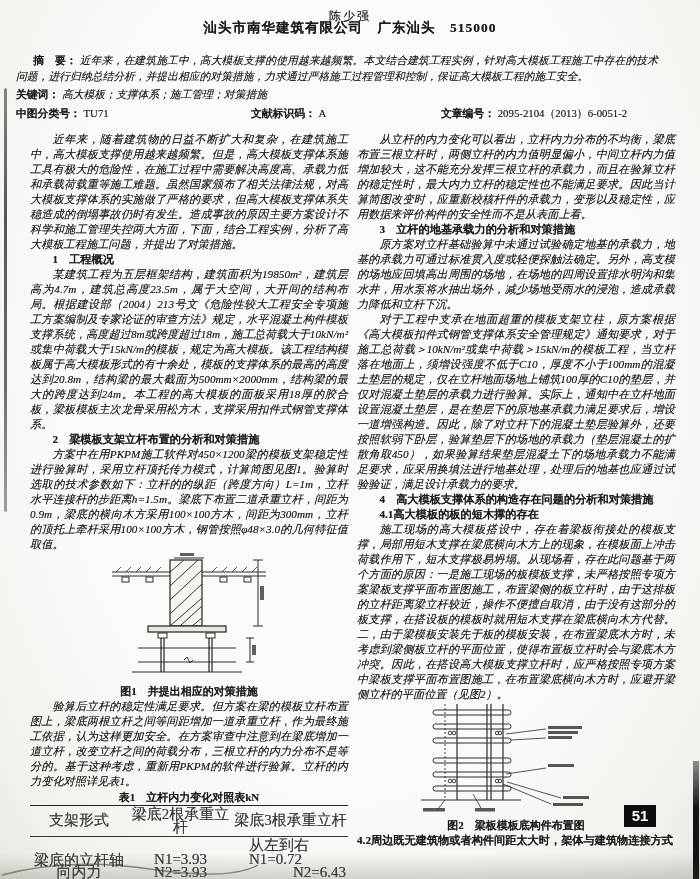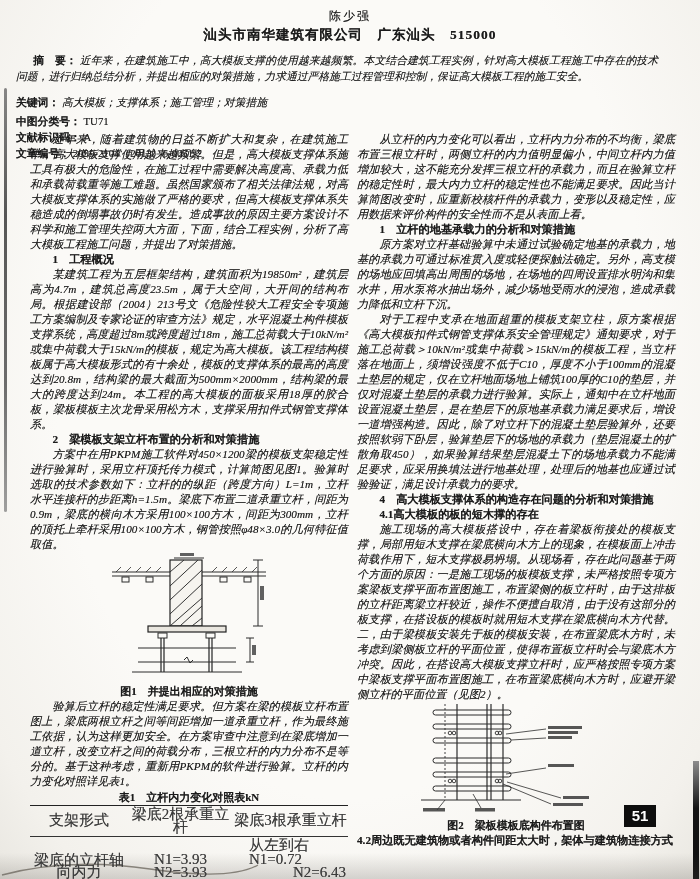--- a/index.html
+++ b/index.html
@@ -32,35 +32,35 @@
     background:linear-gradient(rgba(0,0,0,0),rgba(80,75,68,.22));
   }
   .curl-svg{position:absolute;left:0;bottom:0;}
   
   .author{
     position:absolute;top:8px;left:0;width:100%;
     text-align:center;font-size:12px;letter-spacing:2px;
     text-shadow:0 0 .3px rgba(0,0,0,.5);
   }
   .affiliation{
-    position:absolute;top:26px;left:0;width:100%;
+    position:absolute;top:19px;left:0;width:100%;
     text-align:center;font-size:13.5px;font-weight:700;letter-spacing:1px;
     text-shadow:0 0 .3px rgba(0,0,0,.6);
   }
   
   .meta{
     position:absolute;left:16px;top:52px;width:642px;
     font-size:10.8px;line-height:16px;
   }
   .meta .lbl{font-weight:700;font-style:normal;}
   .abstract{font-style:italic;text-align:justify;text-indent:1.6em;
     text-shadow:0 0 .3px rgba(0,0,0,.45);}
-  .kw-line{font-style:italic;margin-top:10px;text-shadow:0 0 .3px rgba(0,0,0,.45);}
+  .kw-line{font-style:italic;margin-top:2px;text-shadow:0 0 .3px rgba(0,0,0,.45);}
   .id-row{display:flex;margin-top:3px;font-style:normal;
-    text-shadow:0 0 .3px rgba(0,0,0,.45);flex-direction:column;}
+    text-shadow:0 0 .3px rgba(0,0,0,.45);}
   .id-row .cell1{width:235px;}
   .id-row .cell2{width:190px;}
   .id-row .cell3{flex:1;}
   
   .columns{
     position:absolute;left:30px;top:132px;width:645px;
     display:flex;gap:9px;
   }
   .col{width:318px;font-size:11.2px;line-height:15px;text-align:justify;
     text-shadow:0 0 .3px rgba(0,0,0,.5);}
@@ -233,21 +233,21 @@
               <div class="c3-l2">N2=6.43</div>
               <div class="c3-l2">N3=0.72</div>
             </td>
           </tr>
         </tbody>
       </table>
     </div>
 
     <div class="col">
       <p>从立杆的内力变化可以看出，立杆内力分布的不均衡，梁底布置三根立杆时，两侧立杆的内力值明显偏小，中间立杆内力值增加较大，这不能充分发挥三根立杆的承载力，而且在验算立杆的稳定性时，最大内力立杆的稳定性也不能满足要求。因此当计算简图改变时，应重新校核杆件的承载力，变形以及稳定性，应用数据来评价构件的安全性而不是从表面上看。</p>
-      <div class="hd">1　立杆的地基承载力的分析和对策措施</div>
+      <div class="hd">3　立杆的地基承载力的分析和对策措施</div>
       <p>原方案对立杆基础验算中未通过试验确定地基的承载力，地基的承载力可通过标准贯入度或轻便探触法确定。另外，高支模的场地应回填高出周围的场地，在场地的四周设置排水明沟和集水井，用水泵将水抽出场外，减少场地受雨水的浸泡，造成承载力降低和立杆下沉。</p>
       <p>对于工程中支承在地面超重的模板支架立柱，原方案根据《高大模板扣件式钢管支撑体系安全管理规定》通知要求，对于施工总荷载＞10kN/m²或集中荷载＞15kN/m的模板工程，当立杆落在地面上，须增设强度不低于C10，厚度不小于100mm的混凝土垫层的规定，仅在立杆地面场地上铺筑100厚的C10的垫层，并仅对混凝土垫层的承载力进行验算。实际上，通知中在立杆地面设置混凝土垫层，是在垫层下的原地基承载力满足要求后，增设一道增强构造。因此，除了对立杆下的混凝土垫层验算外，还要按照软弱下卧层，验算垫层下的场地的承载力（垫层混凝土的扩散角取450），如果验算结果垫层混凝土下的场地承载力不能满足要求，应采用换填法进行地基处理，处理后的地基也应通过试验验证，满足设计承载力的要求。</p>
       <div class="hd">4　高大模板支撑体系的构造存在问题的分析和对策措施</div>
       <div class="hd">4.1高大模板的板的短木撑的存在</div>
       <p>施工现场的高大模板搭设中，存在着梁板衔接处的模板支撑，局部用短木支撑在梁底横向木方上的现象，在模板面上冲击荷载作用下，短木支撑极易坍塌。从现场看，存在此问题基于两个方面的原因：一是施工现场的板模板支撑，未严格按照专项方案梁板支撑平面布置图施工，布置梁侧的板立杆时，由于这排板的立杆距离梁立杆较近，操作不便擅自取消，由于没有这部分的板支撑，在搭设板的模板时就用短木支撑在梁底横向木方代替。二，由于梁模板安装先于板的模板安装，在布置梁底木方时，未考虑到梁侧板立杆的平面位置，使得布置板立杆时会与梁底木方冲突。因此，在搭设高大模板支撑立杆时，应严格按照专项方案中梁板支撑平面布置图施工，在布置梁底横向木方时，应避开梁侧立杆的平面位置（见图2）。</p>
 
       <div class="figure">
         <svg width="210" height="112" viewBox="0 0 210 112">
 
           <g fill="#fbfaf7" stroke="#2c2c2c" stroke-width="1">

